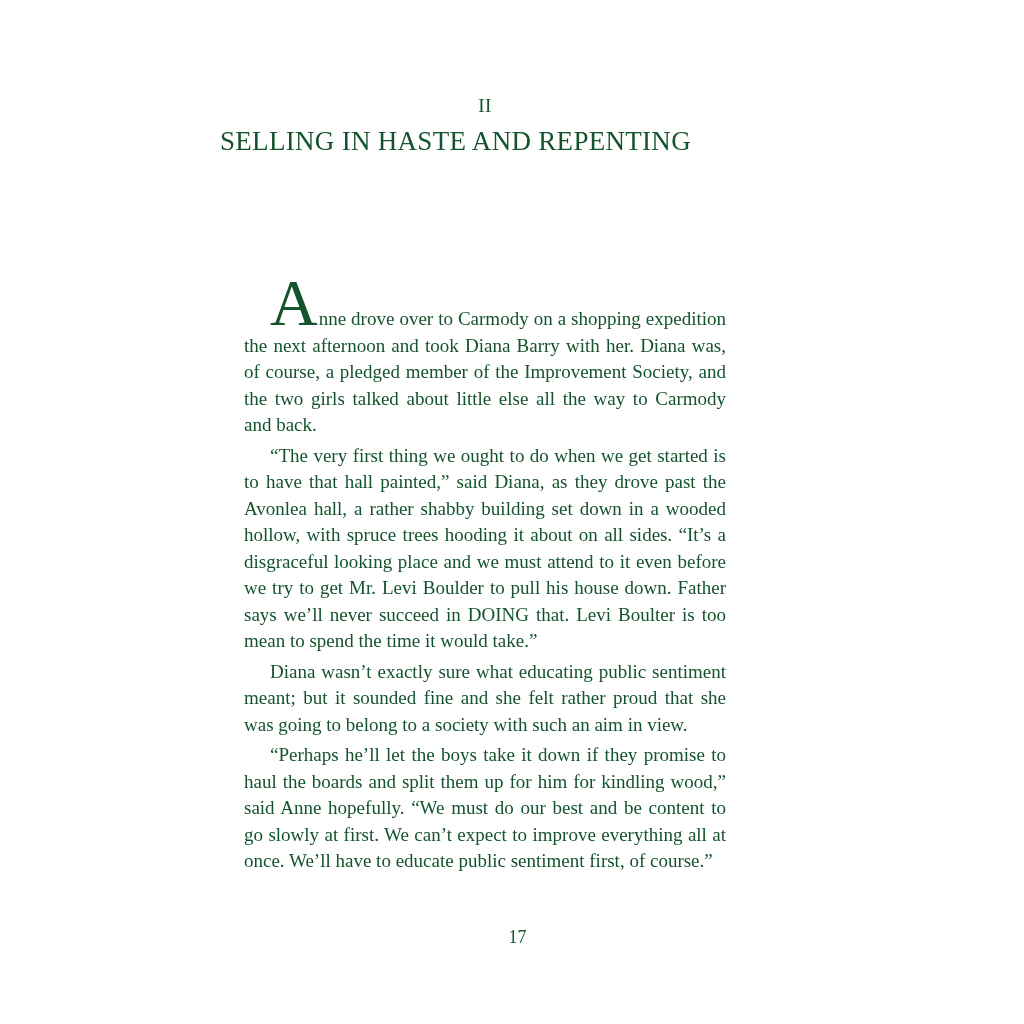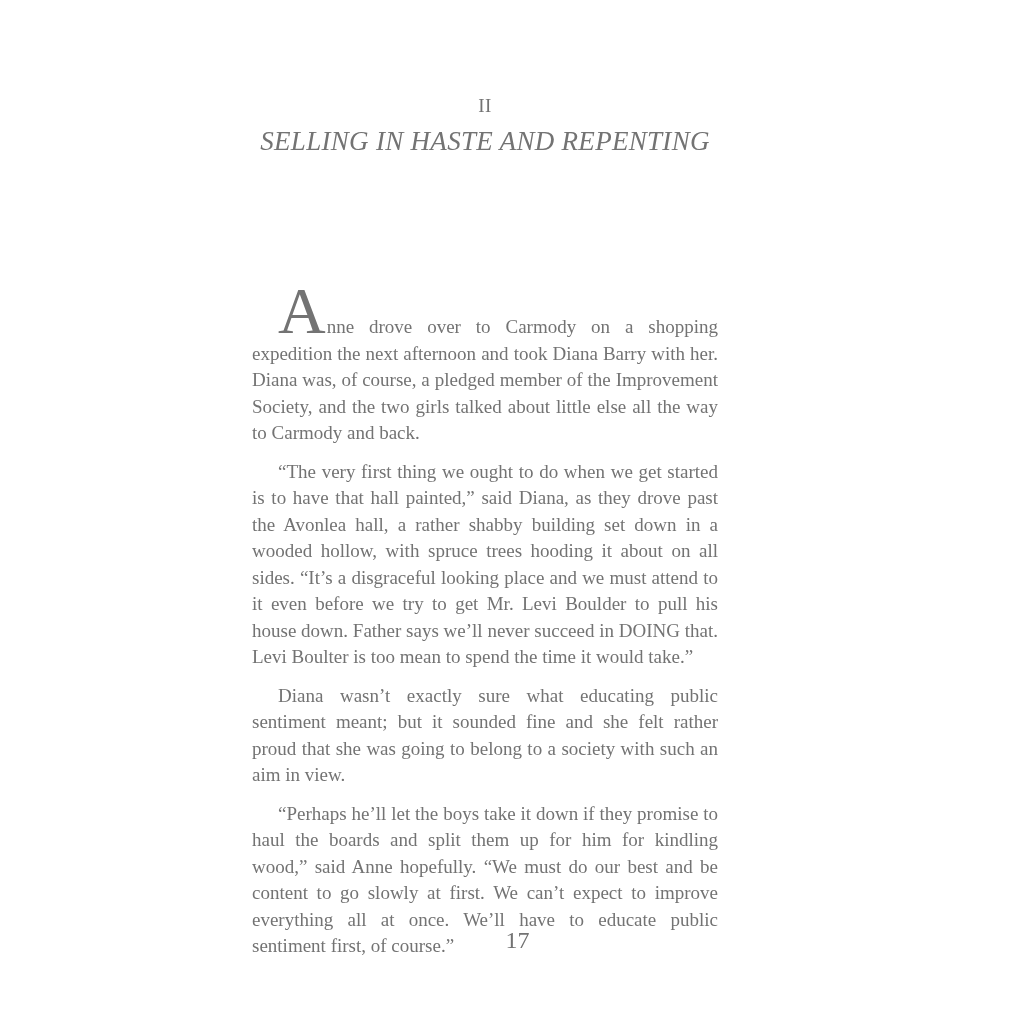--- a/index.html
+++ b/index.html
@@ -5,69 +5,67 @@
   html, body {
     margin: 0;
     padding: 0;
     background: #ffffff;
   }
   .book-page {
     position: relative;
     width: 940px;
     height: 1024px;
     background: #ffffff;
-    color: #737373;
+    color: #14532d;
     font-family: "Liberation Serif", serif;
     overflow: hidden;
   }
   .chapter-number {
     position: absolute;
     top: 95px;
     left: 240px;
     width: 490px;
     text-align: center;
     font-size: 19px;
     letter-spacing: 0.5px;
   }
   .chapter-title {
     position: absolute;
     top: 126px;
     left: 220px;
     width: 530px;
-    text-align: center;
     font-size: 27px;
     line-height: 30px;
     letter-spacing: 0.3px;
-    font-style: italic;
   }
   .body-text {
     position: absolute;
     top: 299px;
     left: 240px;
     width: 490px;
     font-size: 19px;
     line-height: 26.5px;
     text-align: justify;
   }
   .body-text p {
-    margin: 12px;
+    margin: 4px;
     text-indent: 26px;
   }
   .drop-cap {
     font-size: 66px;
     line-height: 0;
     letter-spacing: 1px;
   }
   .folio {
     position: absolute;
     top: 927px;
     left: 240px;
     width: 555px;
     text-align: center;
-    font-size: 24px;
+    font-size: 18px;
   }
 </style>
 </head>
 <body>
 
 <div class="book-page">
 
   <div class="chapter-number">II</div>
 
   <div class="chapter-title">

